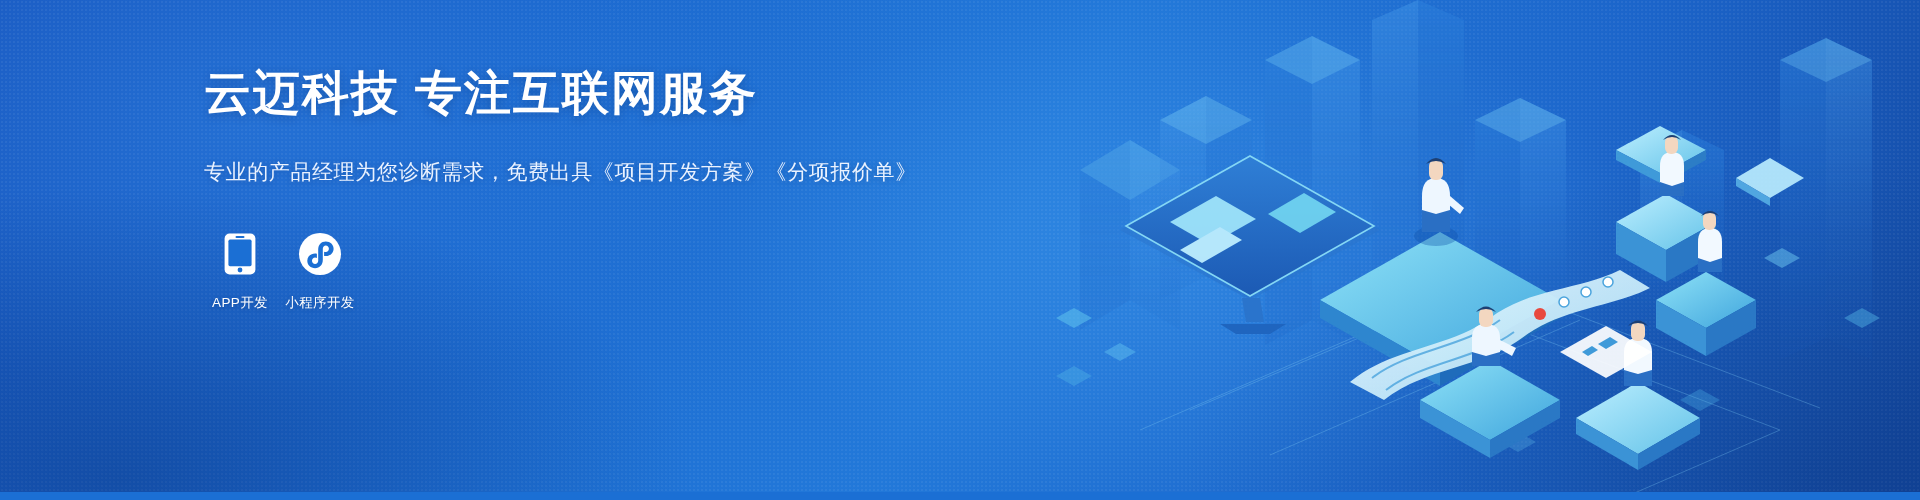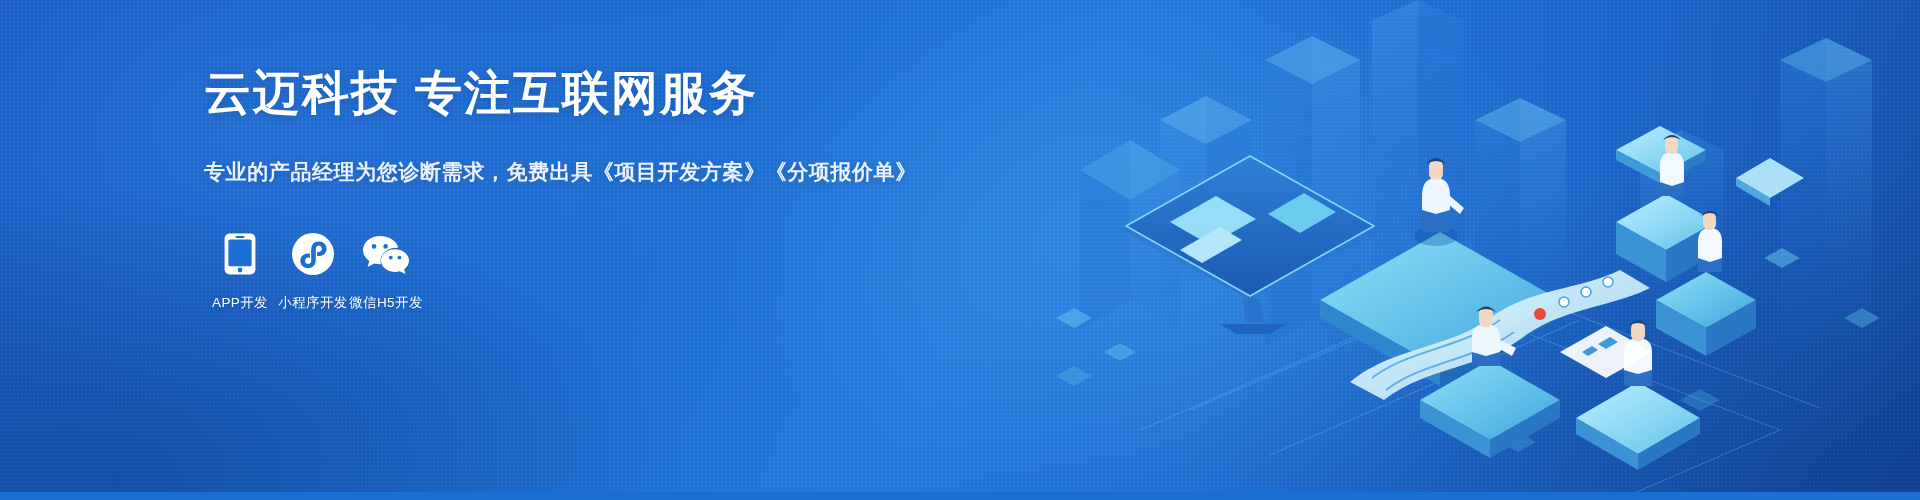--- a/index.html
+++ b/index.html
@@ -50,38 +50,38 @@
     line-height:1.25;
     text-shadow:0 2px 10px rgba(5,35,90,0.28);
     white-space:nowrap;
   }
   .subtitle{
     margin-top:30px;
     font-size:21px;
     color:#eaf2ff;
     line-height:1.82;
     letter-spacing:0.6px;
-    font-weight:700;
+    font-weight:400;
     text-shadow:0 1px 6px rgba(5,35,90,0.25);
   }
   .subtitle .ln{ display:block; white-space:nowrap; }
 
   
   .services{
     position:absolute; left:204px; top:228px;
     display:flex; align-items:flex-start;
     z-index:6;
   }
   .svc{
     width:72px;
     display:flex; flex-direction:column; align-items:center;
     cursor:pointer;
     text-align:center;
   }
-  .svc + .svc{ margin-left:1px; }
+  .svc + .svc{ margin-left:8px; }
   .svc-ico{
     height:52px; width:52px;
     display:flex; align-items:center; justify-content:center;
     margin-bottom:14px;
   }
   .svc-ico svg{ display:block; }
   .svc-lbl{
     font-size:13.5px;
     color:#ffffff;
     letter-spacing:0.4px;
@@ -320,30 +320,17 @@
     <div class="svc">
       <span class="svc-ico">
         <svg width="44" height="44" viewBox="0 0 44 44" xmlns="http://www.w3.org/2000/svg">
           <circle cx="22" cy="22" r="21" fill="#ffffff"></circle>
           <path d="M27.8 9.4c-4.6 0-7.6 3.3-7.6 8.1v11.2c0 1.9-1.3 3.3-3.1 3.3s-3.1-1.4-3.1-3.3 1.3-3.3 3.1-3.3c.7 0 1.3.2 1.8.5v-4.2c-.6-.2-1.2-.2-1.8-.2-4.5 0-7.8 3.2-7.8 7.3s3.3 7.4 7.8 7.4c4.6 0 7.7-3.3 7.7-8.1V16.8c0-1.9 1.3-3.2 3-3.2s3.1 1.3 3.1 3.2-1.3 3.3-3.1 3.3c-.6 0-1.2-.2-1.7-.4v4.2c.6.1 1.1.2 1.7.2 4.5 0 7.8-3.3 7.8-7.4s-3.3-7.3-7.8-7.3z" fill="#1b6fd4"></path>
         </svg>
       </span>
       <span class="svc-lbl">小程序开发</span>
     </div>
 
-    <div class="svc">
-      <span class="svc-ico">
-        <svg width="50" height="44" viewBox="0 0 50 44" xmlns="http://www.w3.org/2000/svg">
-          <path d="M19 4C9.6 4 2 10.3 2 18.1c0 4.4 2.5 8.3 6.3 10.9L6.6 35l6.6-3.5c1.8.5 3.8.8 5.8.8h1c-.3-1-.5-2.1-.5-3.2 0-7.4 7.3-13.4 16.3-13.4.5 0 1 0 1.5.1C36 9.2 28.3 4 19 4z" fill="#ffffff"></path>
-          <circle cx="13" cy="14.4" r="2.3" fill="#1b6fd4"></circle>
-          <circle cx="24.6" cy="14.4" r="2.3" fill="#1b6fd4"></circle>
-          <path d="M48 28.6c0-6.3-6.3-11.4-14-11.4s-14 5.1-14 11.4S26.3 40 34 40c1.7 0 3.3-.2 4.8-.7L44.5 42l-1.4-4.7c3-2.1 4.9-5.2 4.9-8.7z" fill="#ffffff"></path>
-          <circle cx="29.8" cy="25.6" r="1.9" fill="#1b6fd4"></circle>
-          <circle cx="38.4" cy="25.6" r="1.9" fill="#1b6fd4"></circle>
-        </svg>
-      </span>
-      <span class="svc-lbl">微信H5开发</span>
-    </div>
 
 
 
   </div>
 </div>
 
 </body></html>

